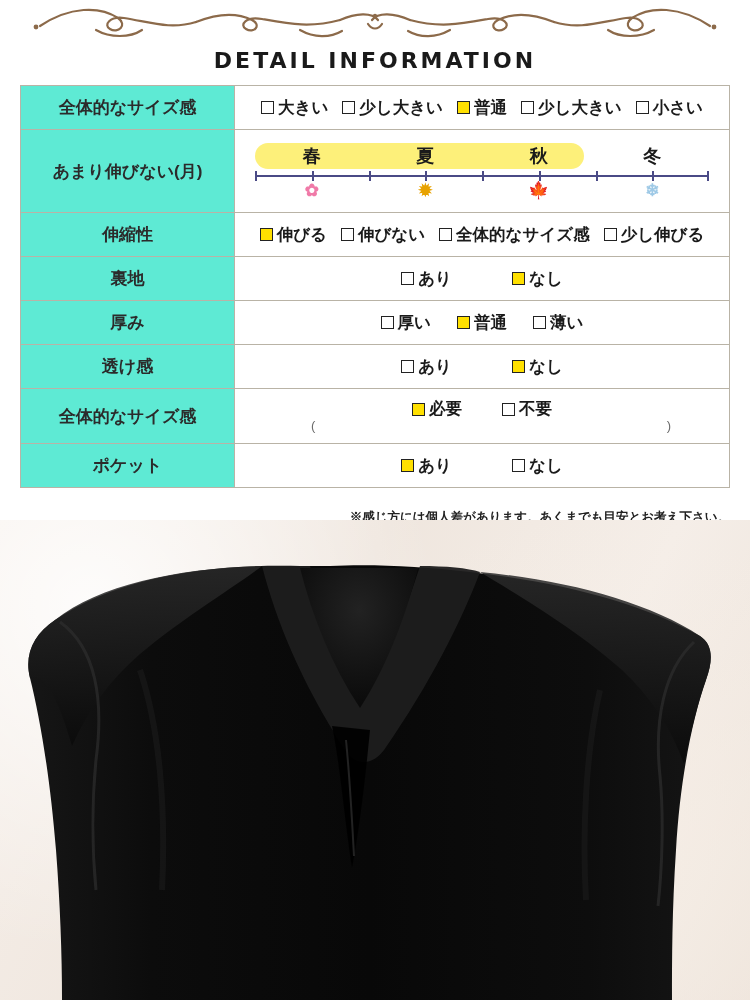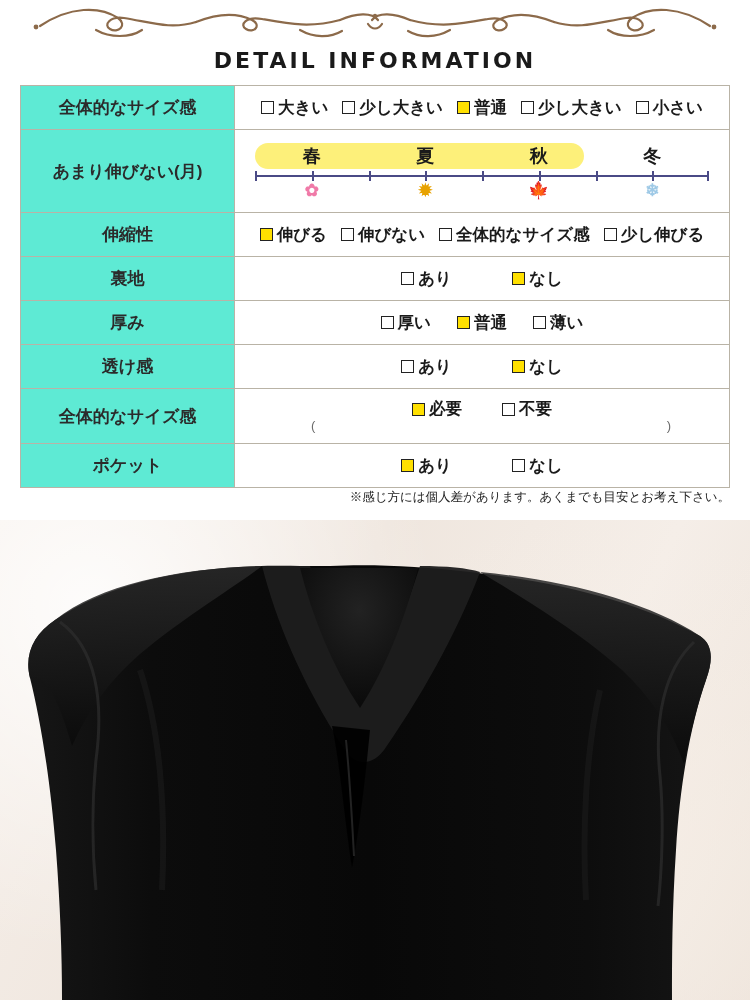--- a/index.html
+++ b/index.html
@@ -183,25 +183,25 @@
     font-size: 13px;
     color: #6b6b6b;
     font-weight: normal;
   }
   .paren-left { left: 70px; }
   .paren-right { right: 52px; }
 
   
   .note {
     width: 710px;
-    margin: 1px auto 0 auto;
+    margin: 21px auto 0 auto;
     text-align: right;
     font-size: 12.5px;
     color: #222;
-    font-weight: normal;
+    font-weight: bold;
     letter-spacing: 0px;
   }
 
   
   .photo {
     position: absolute;
     left: 0;
     top: 520px;
     width: 750px;
     height: 480px;

